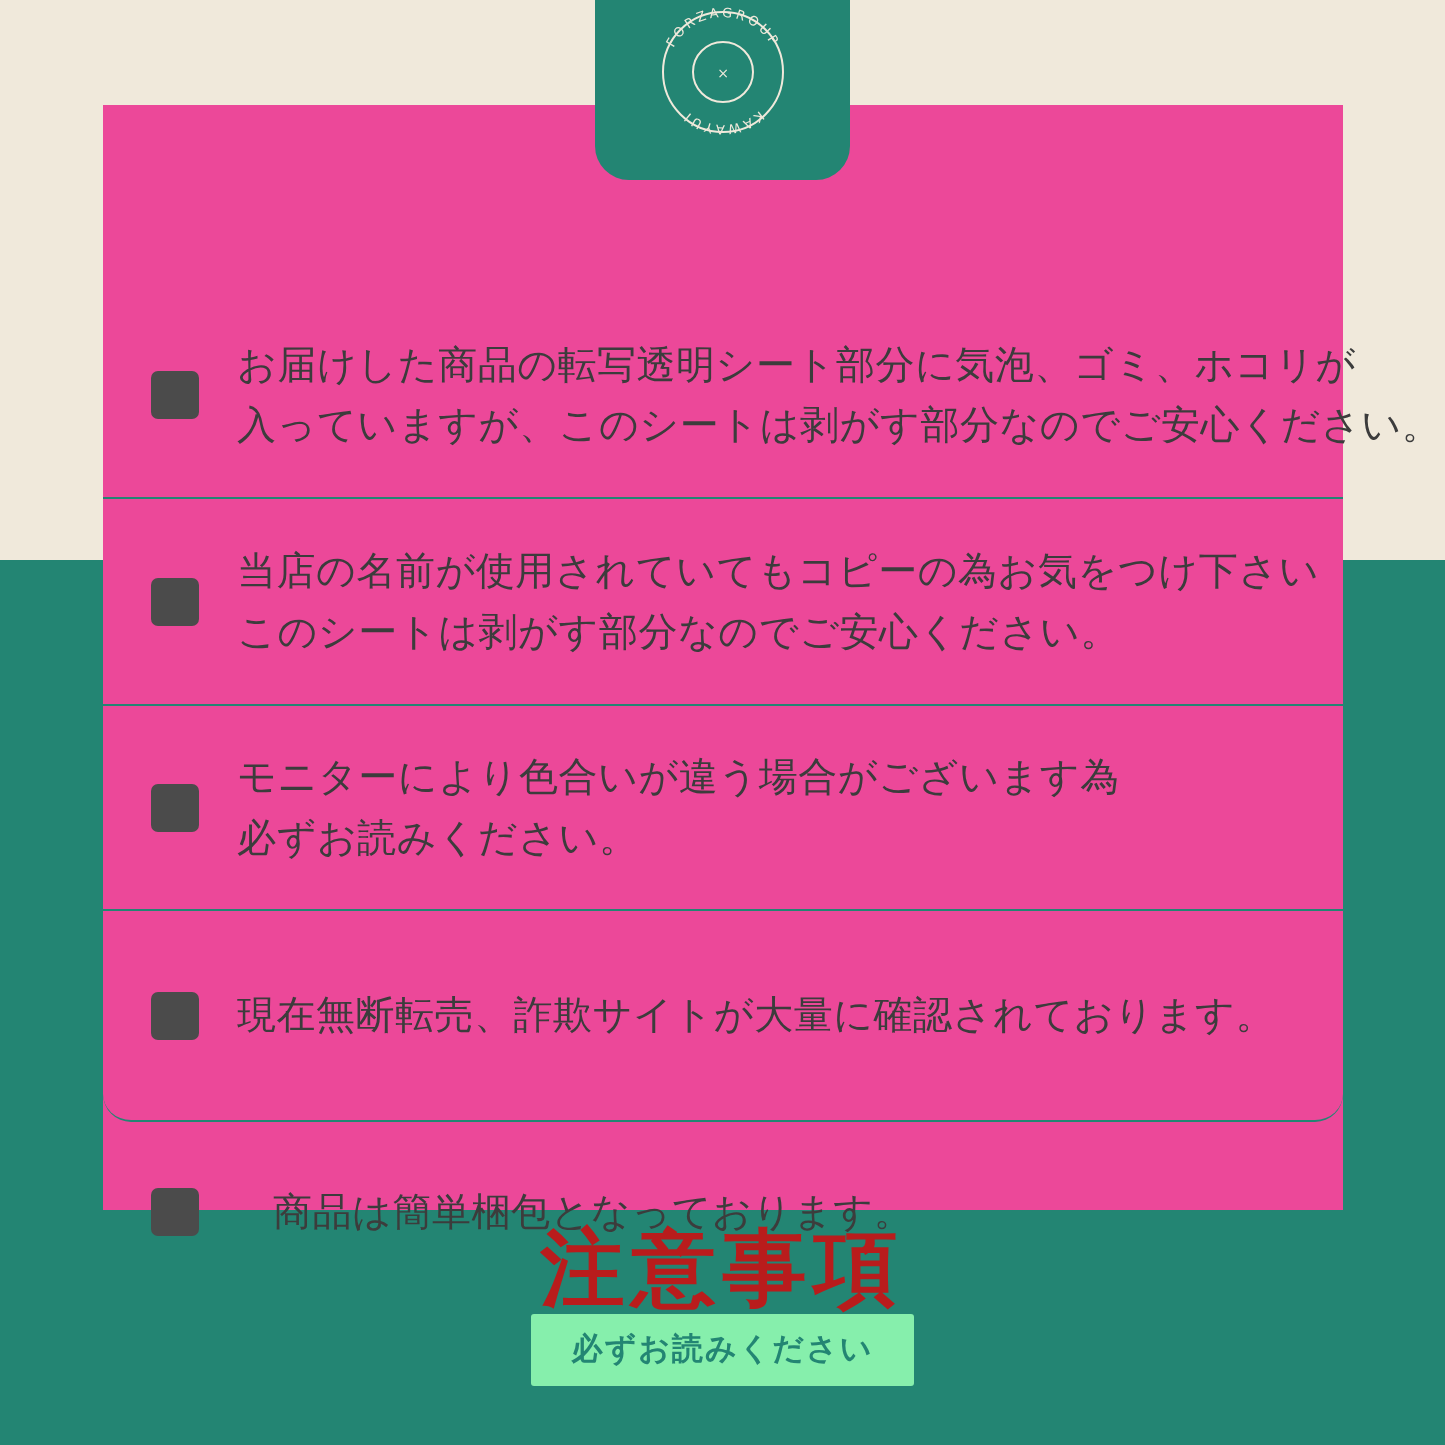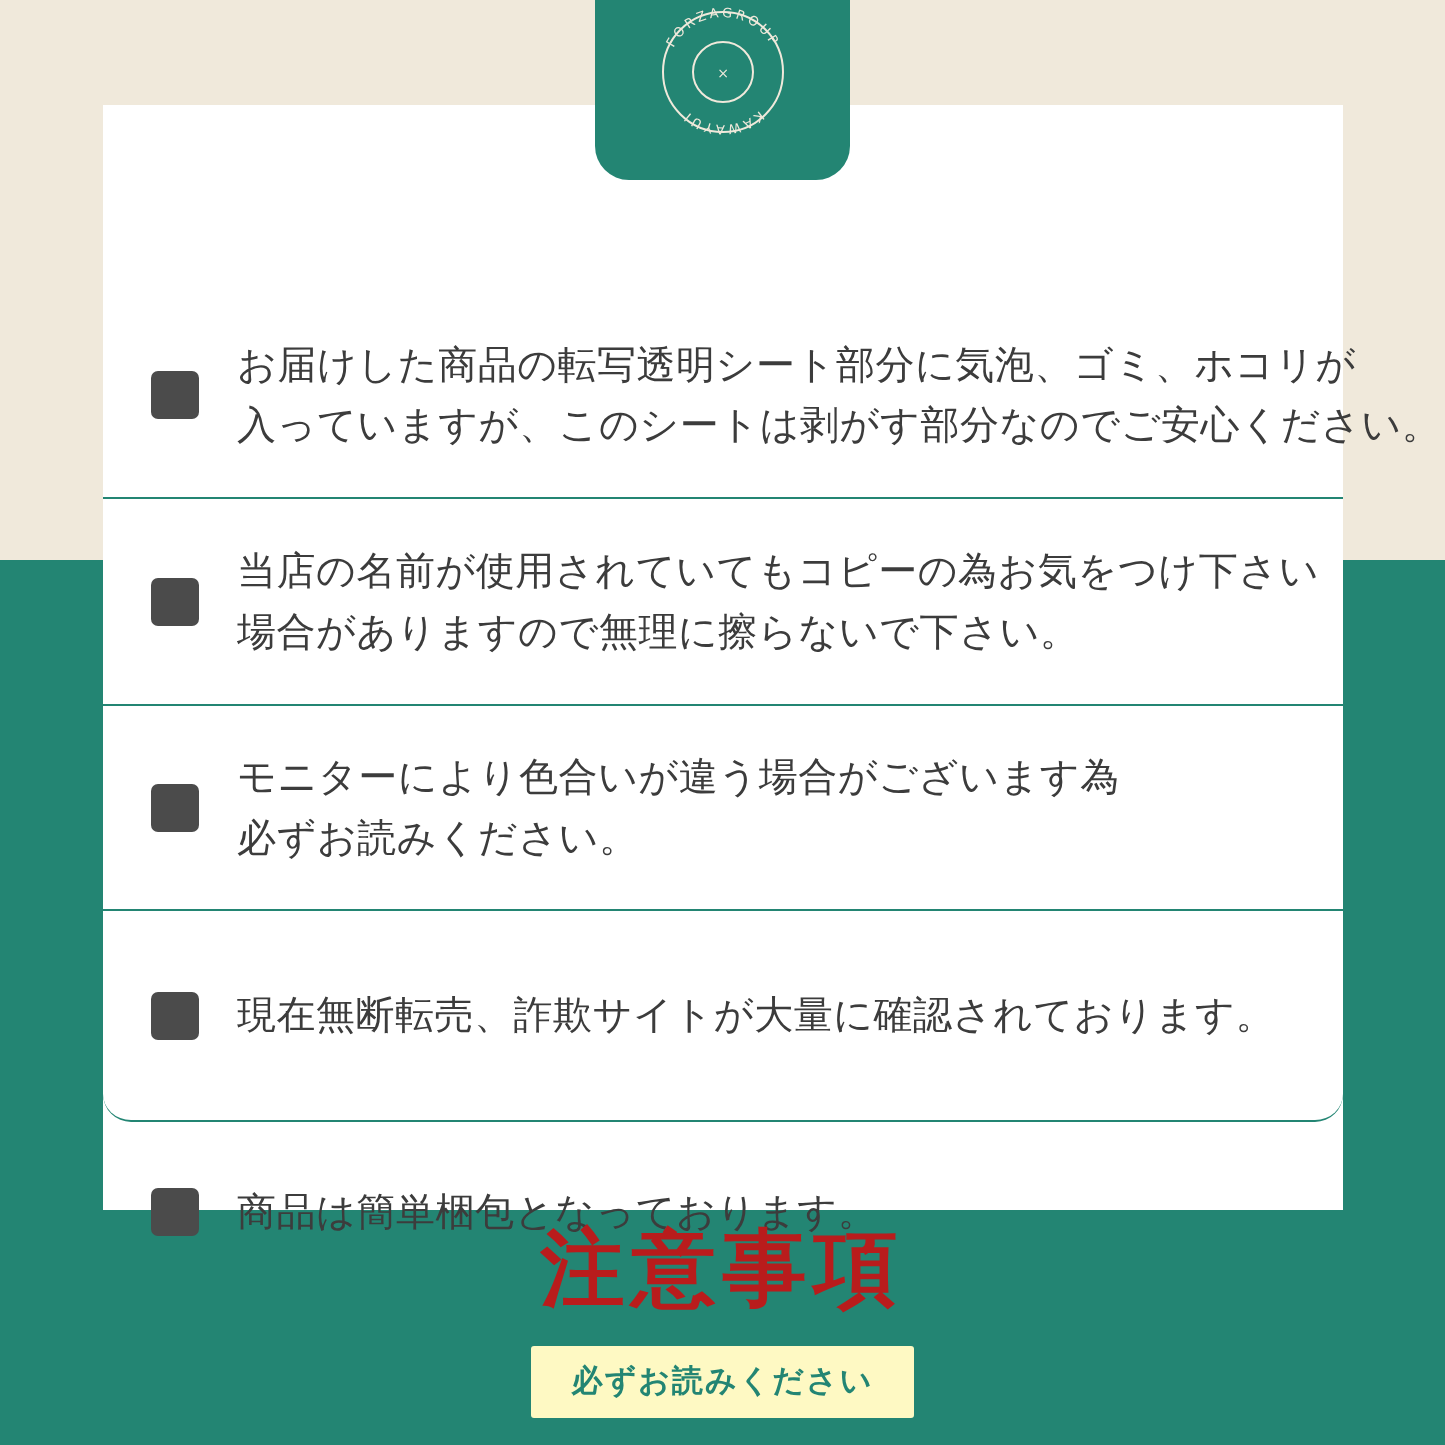--- a/index.html
+++ b/index.html
@@ -55,21 +55,21 @@
   }
   .logo-ring svg {
     display: block;
   }
   .card {
     position: absolute;
     left: 103px;
     top: 105px;
     width: 1240px;
     height: 1105px;
-    background: #ffffff;
+    background: #ec4899;
     z-index: 2;
   }
   .rows {
     position: absolute;
     left: 0;
     top: 0;
     width: 100%;
     box-sizing: border-box;
     padding-top: 182px;
   }
@@ -81,21 +81,21 @@
     padding-right: 40px;
     border-bottom: 2px solid #238573;
   }
   .row:last-child {
     border-bottom: none;
   }
   .row.r1 { height: 212px; padding-top: 6px;}
   .row.r2 { height: 207px; }
   .row.r3 { height: 205px; }
   .row.r4 { height: 211px; border-radius: 28px; }
-  .row.r5 { height: 180px; }
+  .row.r5 { height: 180px; gap: 36px; }
 
   .bullet {
     flex: 0 0 auto;
     width: 48px;
     height: 48px;
     background: #4b4b4b;
     border-radius: 7px;
     margin-right: 38px;
   }
   .row-text {
@@ -121,22 +121,22 @@
   .footer-title {
     margin-top: 12px;
     font-size: 84px;
     font-weight: bold;
     color: #b91c1c;
     letter-spacing: 7px;
     line-height: 1.1;
   }
   .footer-pill {
     display: inline-block;
-    margin-top: 32px;
-    background: #fef9c3;
+    margin-top: 0;
+    background: #86efac;
     color: #238573;
     font-size: 31px;
     font-weight: bold;
     letter-spacing: 2px;
     padding: 14px 40px 16px 40px;
     border-radius: 3px;
     font-family: Liberation Mono, monospace;
   }
 </style>
 </head>
@@ -155,21 +155,21 @@
         <div class="row-text">
           <span class="line">お届けした商品の転写透明シート部分に気泡、ゴミ、ホコリが</span>
           <span class="line">入っていますが、このシートは剥がす部分なのでご安心ください。</span>
         </div>
       </div>
 
       <div class="row r2">
         <div class="bullet"></div>
         <div class="row-text">
           <span class="line">当店の名前が使用されていてもコピーの為お気をつけ下さい</span>
-          <span class="line">場合がありますので無理に擦らないで下さい。</span>
+          <span class="line">このシートは剥がす部分なのでご安心ください。</span>
         </div>
       </div>
 
       <div class="row r3">
         <div class="bullet"></div>
         <div class="row-text">
           <span class="line">モニターにより色合いが違う場合がございます為</span>
           <span class="line">必ずお読みください。</span>
         </div>
       </div>

